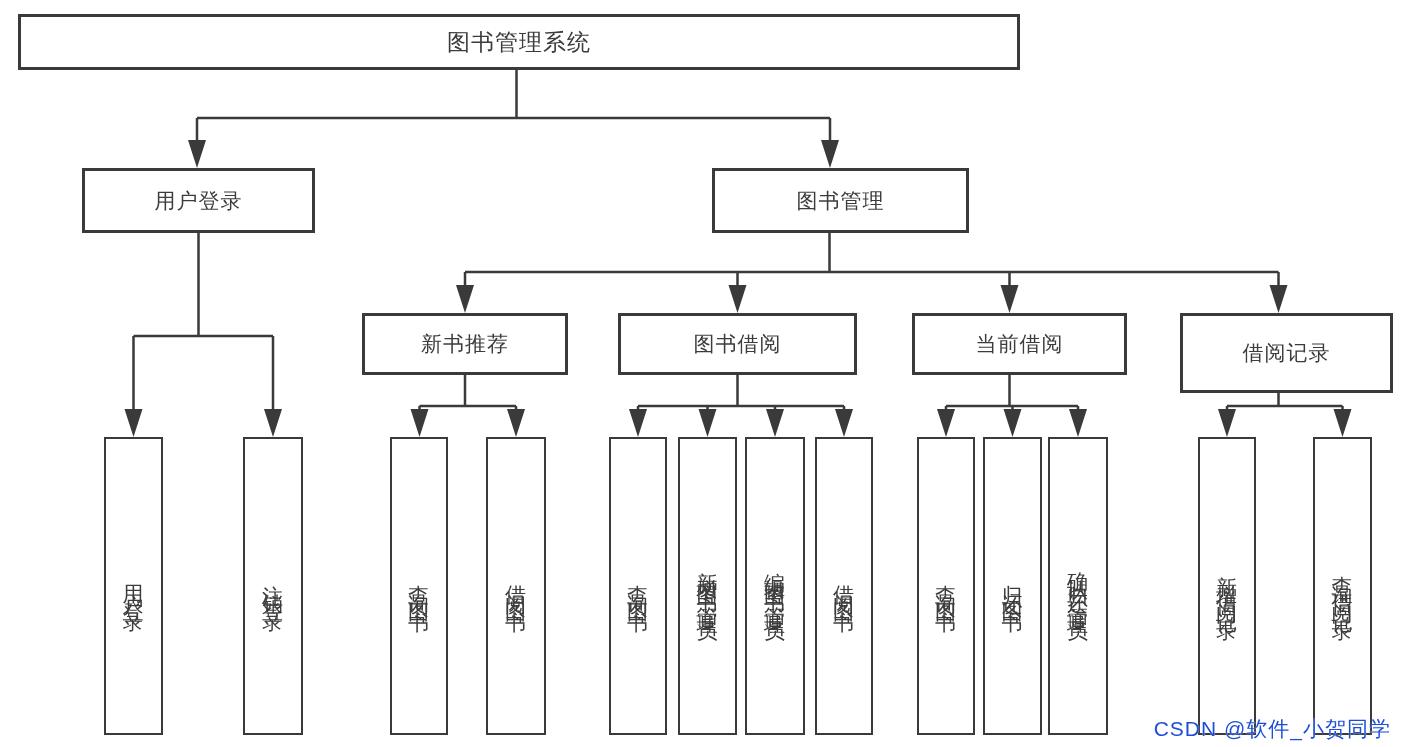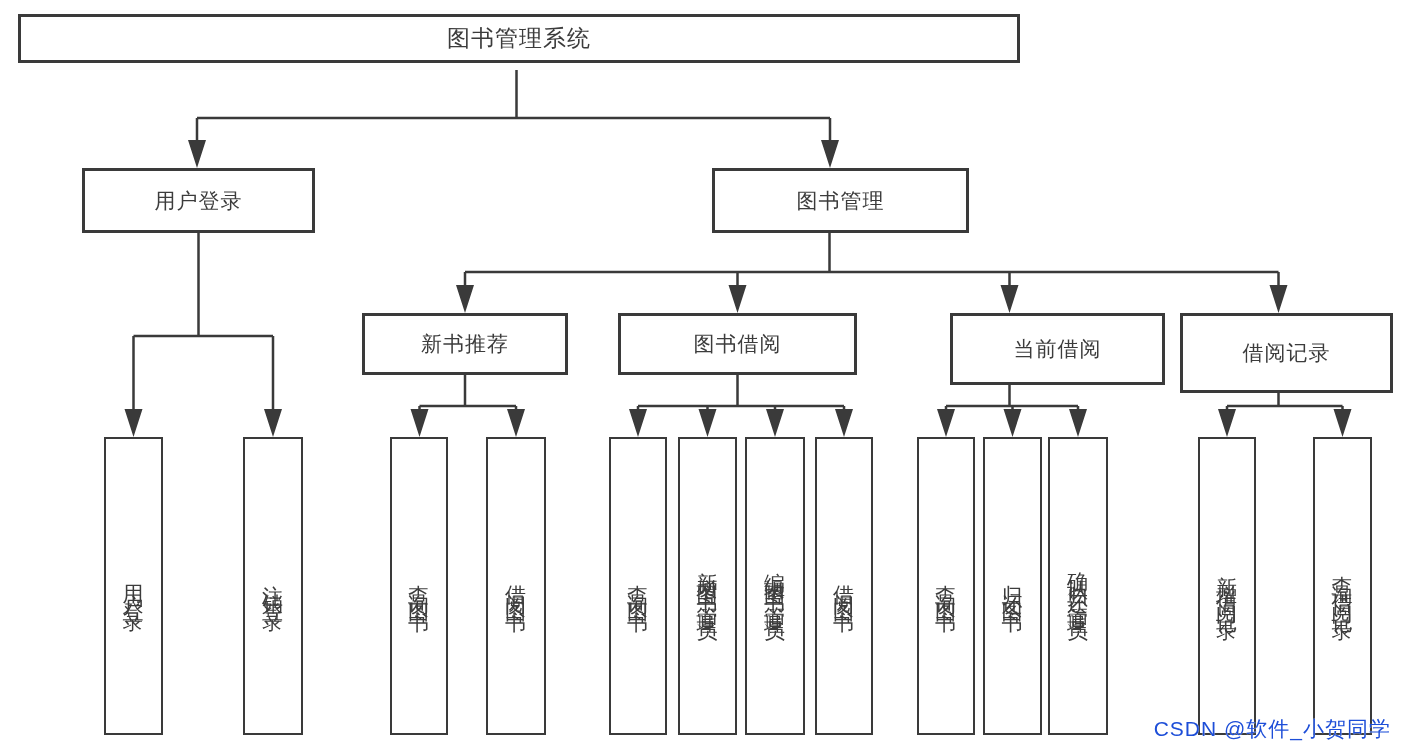--- a/index.html
+++ b/index.html
@@ -85,28 +85,28 @@
 
     <path fill="#3a3a3a" stroke="none" d="M188,140 h18 l-9,28 z M821,140 h18 l-9,28 z
          M124.5,409 h18 l-9,28 z M264,409 h18 l-9,28 z
          M456,285 h18 l-9,28 z M728.5,285 h18 l-9,28 z M1000.5,285 h18 l-9,28 z M1269.5,285 h18 l-9,28 z
          M410.5,409 h18 l-9,28 z M507,409 h18 l-9,28 z
          M629,409 h18 l-9,28 z M698.5,409 h18 l-9,28 z M766,409 h18 l-9,28 z M835,409 h18 l-9,28 z
          M937,409 h18 l-9,28 z M1003.5,409 h18 l-9,28 z M1069,409 h18 l-9,28 z
          M1218,409 h18 l-9,28 z M1333.5,409 h18 l-9,28 z"></path>
   </svg>
 
-  <div class="hbox root" style="left:18px; top:14px; width:1002px; height:49px">图书管理系统</div>
+  <div class="hbox root" style="left:18px; top:14px; width:1002px; height:56px">图书管理系统</div>
 
   <div class="hbox" style="left:82px; top:168px; width:233px; height:65px">用户登录</div>
   <div class="hbox" style="left:712px; top:168px; width:257px; height:65px">图书管理</div>
 
   <div class="hbox" style="left:618px; top:313px; width:239px; height:62px">图书借阅</div>
   <div class="hbox" style="left:362px; top:313px; width:206px; height:62px">新书推荐</div>
-  <div class="hbox" style="left:950px; top:313px; width:215px; height:72px">当前借阅</div>
+  <div class="hbox" style="left:912px; top:313px; width:215px; height:62px">当前借阅</div>
   <div class="hbox" style="left:1180px; top:313px; width:213px; height:80px">借阅记录</div>
 
   <div class="vbox" style="left:104px; width:59px">用户登录</div>
   <div class="vbox" style="left:243px; width:60px">注销登录</div>
 
   <div class="vbox" style="left:390px; width:58px">查询图书</div>
   <div class="vbox" style="left:486px; width:60px">借阅图书</div>
 
   <div class="vbox" style="left:609px; width:58px">查询图书</div>
   <div class="vbox" style="left:678px; width:59px; letter-spacing:7px">新增图书（管理员）</div>

